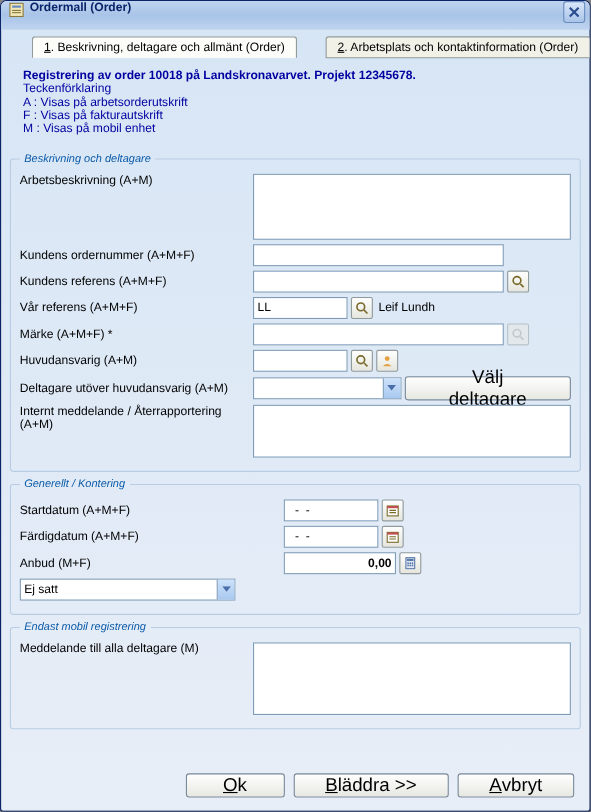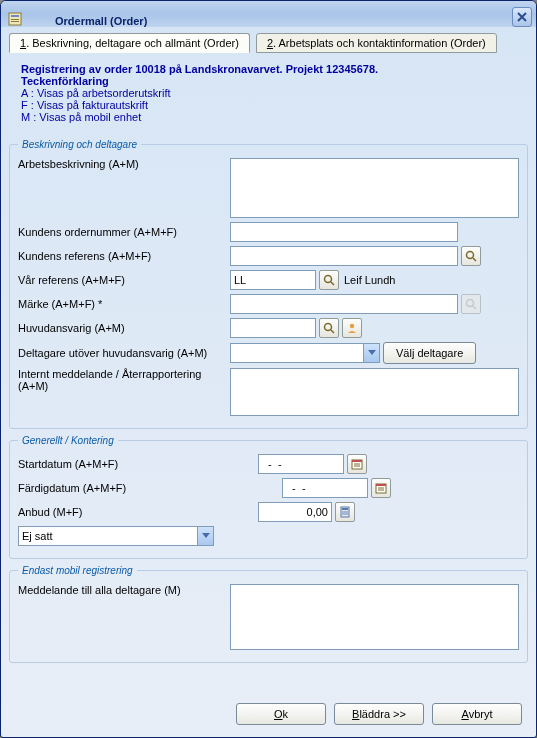--- a/index.html
+++ b/index.html
@@ -20,25 +20,24 @@
       display: flex;
       flex-direction: column;
       position: relative;
       box-shadow: 2px 2px 4px rgba(0,0,0,0.4);
     }
     .titlebar {
       height: 26px;
       background: linear-gradient(to bottom, #bfd4ef 0%, #a9c4e8 50%, #bfd4ef 100%);
       border-radius: 5px 5px 0 0;
       display: flex;
-      align-items: flex-end;
+      align-items: flex-start;
       padding: 0 4px 0 6px;
       color: #0a246a;
       font-weight: bold;
-      gap: 28px;
     }
     .titlebar .icon { width: 16px; height: 16px; margin-right: 4px; display:flex; align-items:center; justify-content:center; }
     .titlebar .title { flex: 1; }
     .close-btn {
       width: 20px; height: 20px;
       background: linear-gradient(to bottom, #d9e7fa, #a9c4e8);
       border: 1px solid #6a8cc0;
       border-radius: 3px;
       display: flex; align-items: center; justify-content: center;
       cursor: pointer;
@@ -57,32 +56,33 @@
       gap: 6px;
       margin-bottom: 6px;
     }
     .tab {
       border: 1px solid #919b9c;
       background: #f2f1e8;
       padding: 3px 10px;
       border-radius: 3px 3px 0 0;
       cursor: pointer;
       white-space: nowrap;
+      margin-left: 20px;
     }
     .tab.active {
       background: #fcfcf8;
       border-bottom: 1px solid #fcfcf8;
     }
     .tab .underline { text-decoration: underline; }
     .info-block {
       padding: 4px 6px 10px 12px;
       color: #0000a0;
     }
     .info-block .reg { font-weight: bold; }
-    .info-block .legend-title { font-weight: bold; }
+    .info-block .legend-title { font-weight: normal; }
     .info-block .legend-row { }
     fieldset {
       border: 1px solid #b8cde3;
       border-radius: 3px;
       margin-top: 6px;
       padding: 8px 8px 8px 8px;
     }
     legend {
       color: #0a5aa8;
       padding: 0 4px;
@@ -144,39 +144,39 @@
       background: linear-gradient(to bottom, #cde2fb, #a9c8ef);
       border-left: 1px solid #7f9db9;
       display:flex; align-items:center; justify-content:center;
       color: #4a6ea9;
       cursor:pointer;
     }
     .btn {
       border: 1px solid #7a8a99;
       background: linear-gradient(to bottom, #fefefe, #e8e8e2);
       border-radius: 3px;
-      padding: 2px 12px;
+      padding: 2px 28px;
       height: 22px;
       cursor: pointer;
       font-family: inherit;
-      font-size: 11px;
+      font-size: 17px;
       display: inline-flex;
       align-items: center;
       justify-content: center;
     }
     .btn .underline { text-decoration: underline; }
     .footer {
       display: flex;
       justify-content: flex-end;
       gap: 8px;
       padding: 8px 6px 4px 6px;
     }
     .footer .btn { min-width: 90px; }
     .readonly-text { color: #000; padding-left: 2px; }
-    .num-input { text-align: right; width: 74px; }
+    .num-input { text-align: right; width: 102px; font-weight: bold; }
     .date-input { width: 86px; }
     svg { display:block; }
   </style>
 </head>
 <body>
 
 <div class="window">
   <div class="titlebar">
     <span class="icon">
       <svg width="14" height="14" viewBox="0 0 14 14">
@@ -323,21 +323,21 @@
                 <rect x="1" y="2" width="10" height="9" fill="#fff" stroke="#7a6a2a"></rect>
                 <rect x="1" y="2" width="10" height="2" fill="#c05050"></rect>
                 <line x1="3" y1="6" x2="9" y2="6" stroke="#7a6a2a"></line>
                 <line x1="3" y1="8" x2="9" y2="8" stroke="#7a6a2a"></line>
               </svg>
           </div>
         </div>
       </div>
 
       <div class="row">
-        <div class="label" style="width:264px">Färdigdatum (A+M+F)</div>
+        <div class="label" style="width:240px">Färdigdatum (A+M+F)</div>
         <div class="field">
           <input type="text" class="date-input" value="  -  -" style="">
           <div class="icon-btn">
             <svg width="12" height="12" viewBox="0 0 12 12">
                 <rect x="1" y="2" width="10" height="9" fill="#fff" stroke="#7a6a2a"></rect>
                 <rect x="1" y="2" width="10" height="2" fill="#c05050"></rect>
                 <line x1="3" y1="6" x2="9" y2="6" stroke="#7a6a2a"></line>
                 <line x1="3" y1="8" x2="9" y2="8" stroke="#7a6a2a"></line>
               </svg>
           </div>

